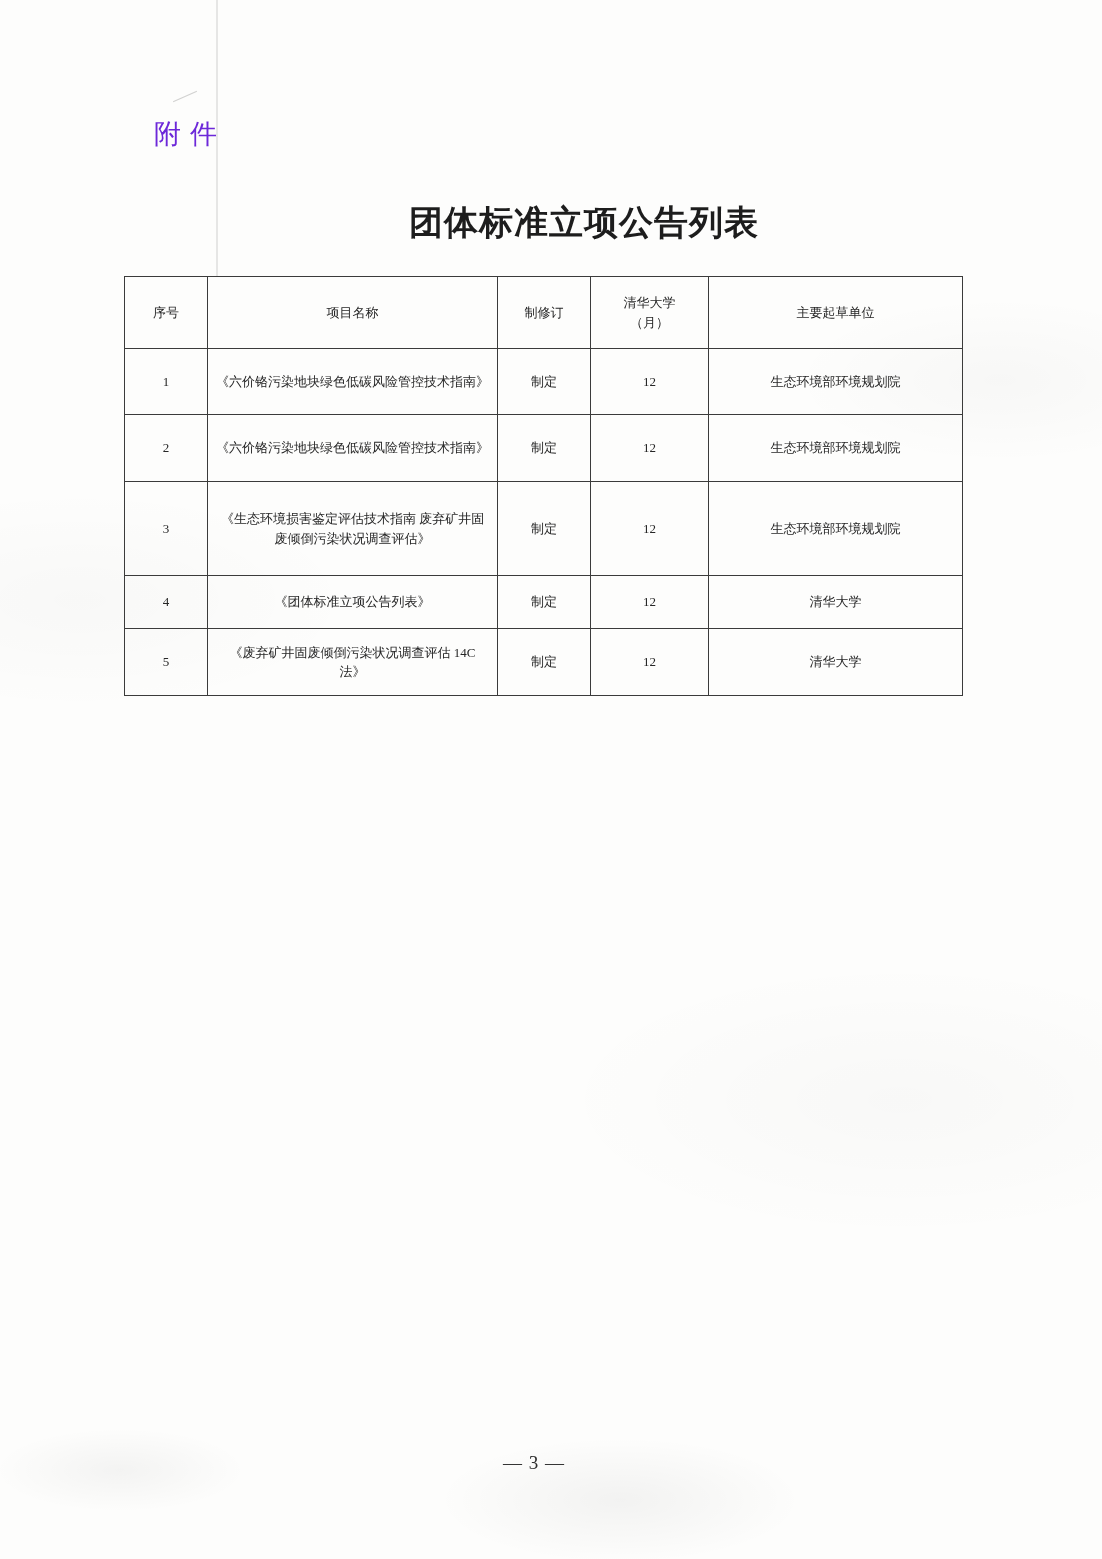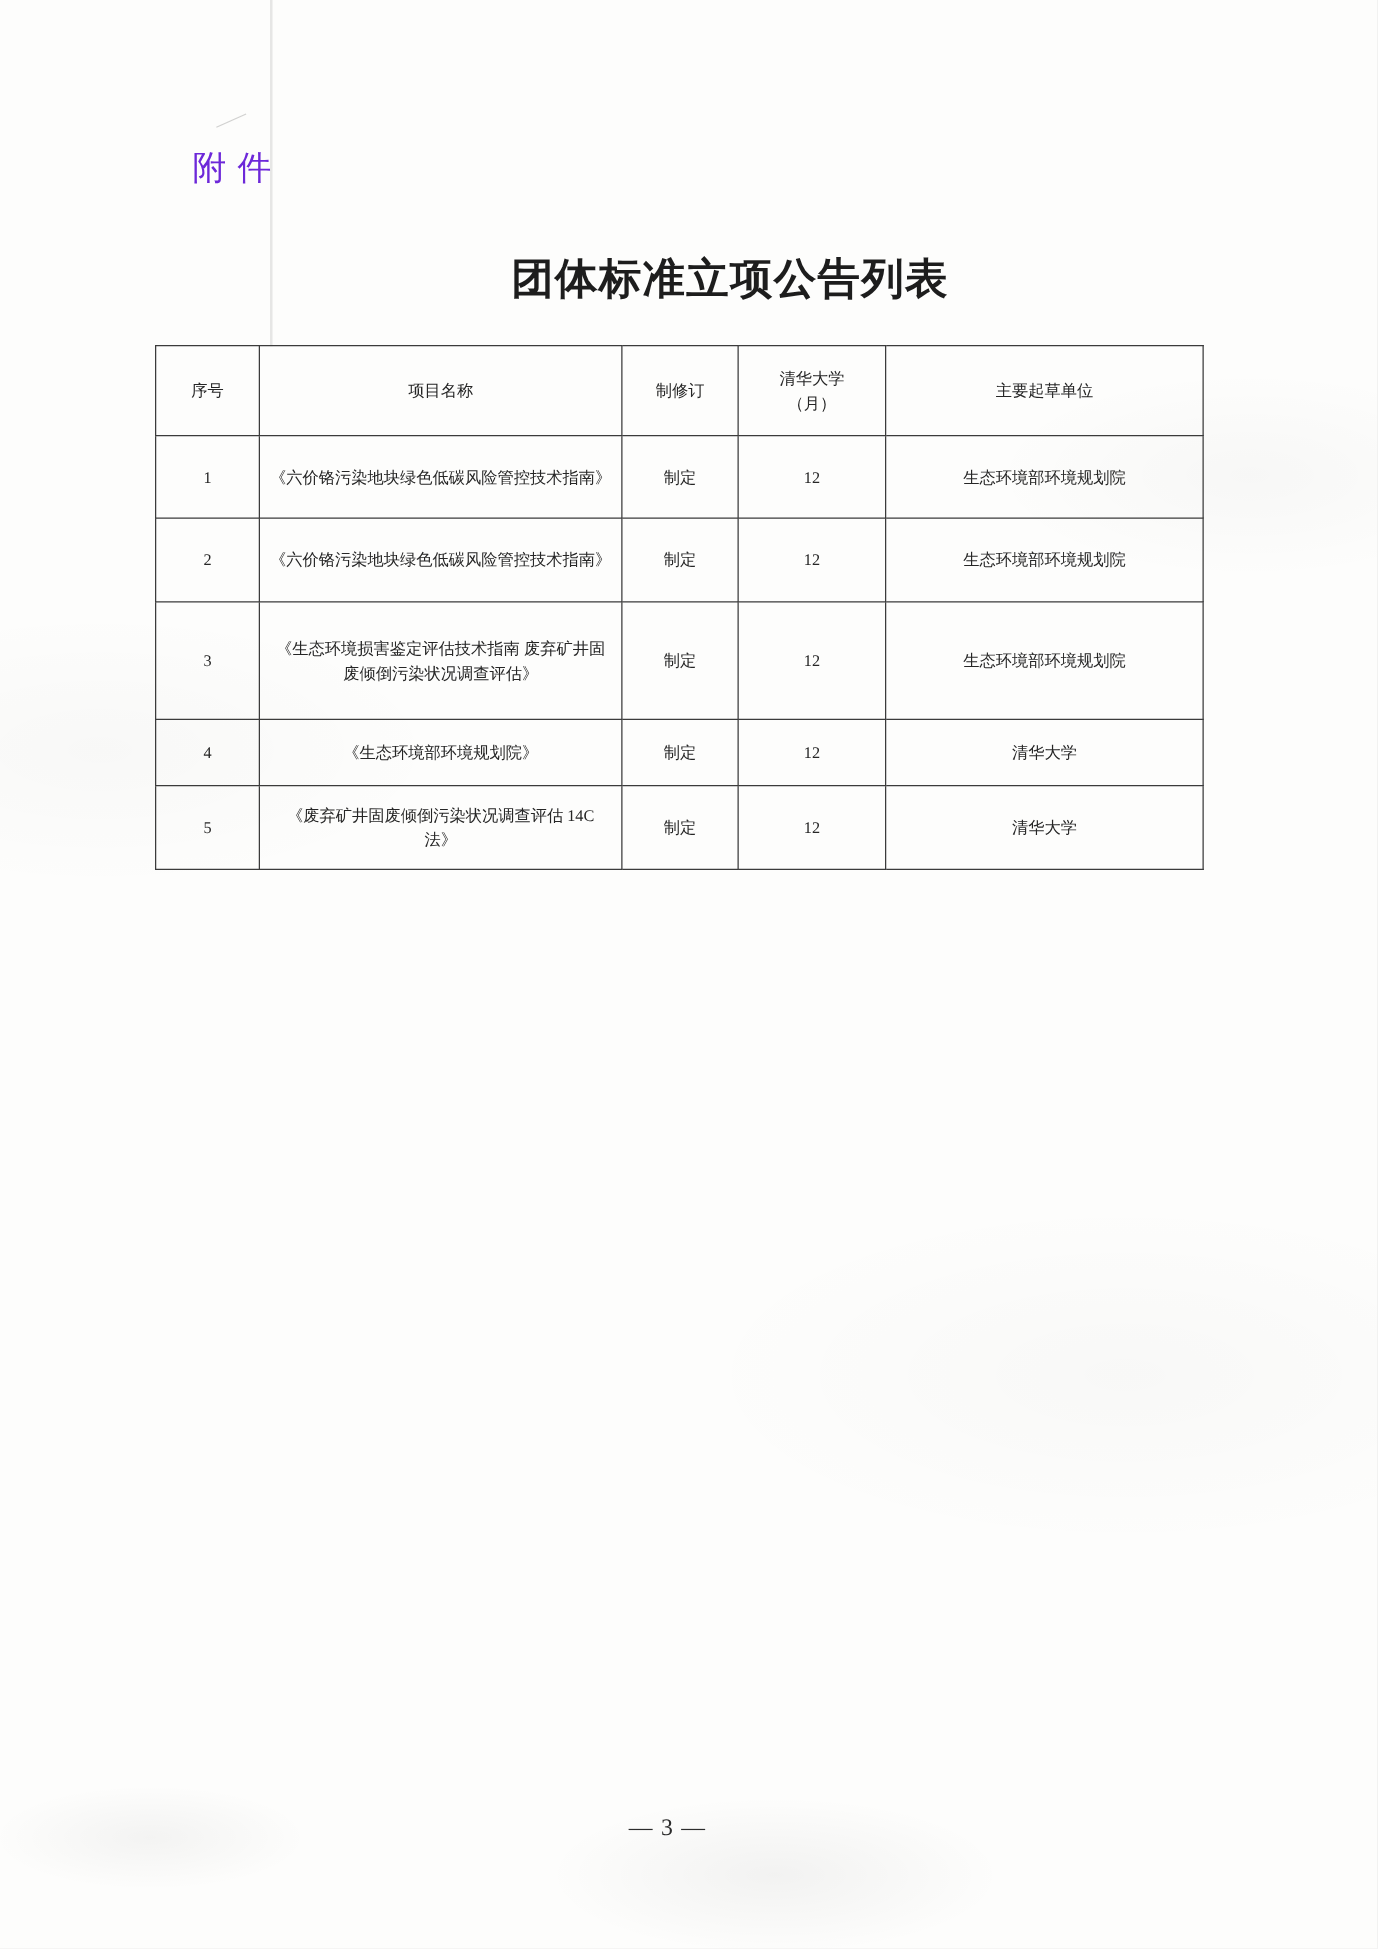--- a/index.html
+++ b/index.html
@@ -153,21 +153,21 @@
       </tr>
       <tr class="row-h3">
         <td>3</td>
         <td>《生态环境损害鉴定评估技术指南 废弃矿井固废倾倒污染状况调查评估》</td>
         <td>制定</td>
         <td>12</td>
         <td>生态环境部环境规划院</td>
       </tr>
       <tr class="row-h1">
         <td>4</td>
-        <td>《生态环境部环境规划院》</td>
+        <td>《团体标准立项公告列表》</td>
         <td>制定</td>
         <td>12</td>
         <td>清华大学</td>
       </tr>
       <tr class="row-h2b">
         <td>5</td>
         <td>《废弃矿井固废倾倒污染状况调查评估 14C 法》</td>
         <td>制定</td>
         <td>12</td>
         <td>清华大学</td>

